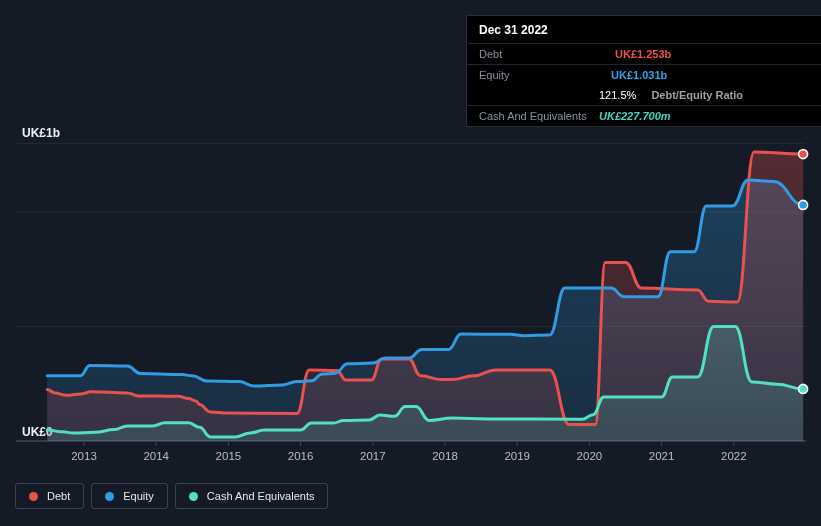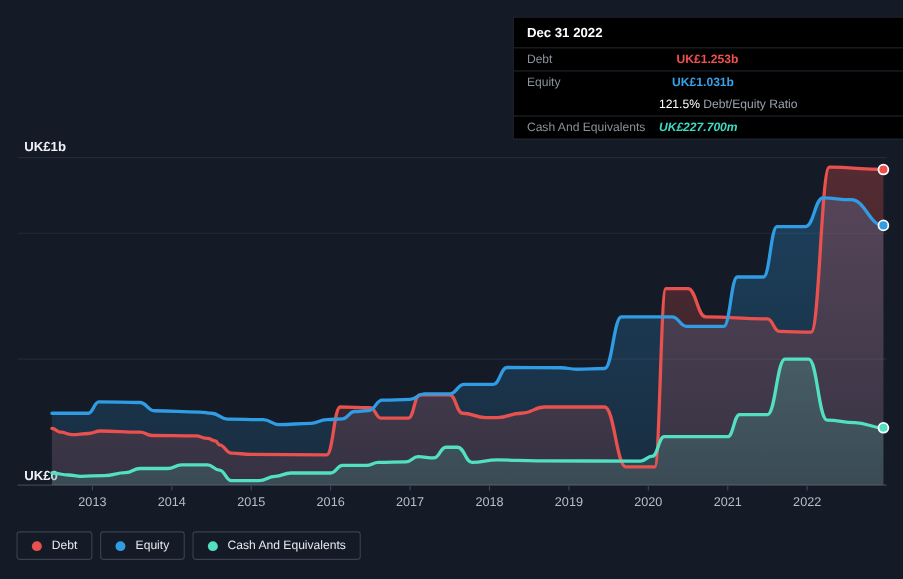--- a/index.html
+++ b/index.html
@@ -21,21 +21,21 @@
     border-bottom:1px solid #20252f;
   }
   .tt-row{display:grid;grid-template-columns:120px 1fr;align-items:center;padding:4px 12px;}
   .tt-row.sep{border-bottom:1px solid #20252f;}
   .tt-label{color:#8a919c;}
   .tt-val{font-weight:bold;}
   .val-debt{color:#f0504e;padding-left:16px;}
   .val-equity{color:#36a2ea;padding-left:12px;}
   .val-cash{color:#3ed9c3;font-style:italic;}
   .val-ratio{color:#ffffff;font-weight:normal;}
-  .ratio-caption{color:#9aa1ab;font-weight:normal;margin-left:0;}
+  .ratio-caption{color:#9aa1ab;font-weight:bold;margin-left:12px;}
   
   .legend{position:absolute;left:15px;top:483px;display:flex;gap:7px;}
   .pill{
     display:flex;align-items:center;gap:9px;height:26px;padding:0 13px;
     border:1px solid #3a4250;border-radius:3px;background:transparent;
     color:#e6e9ee;font-size:11px;cursor:pointer;
     font-family:"Liberation Sans", sans-serif;
   }
   .dot{width:9px;height:9px;border-radius:50%;background:#888;}
 </style>

